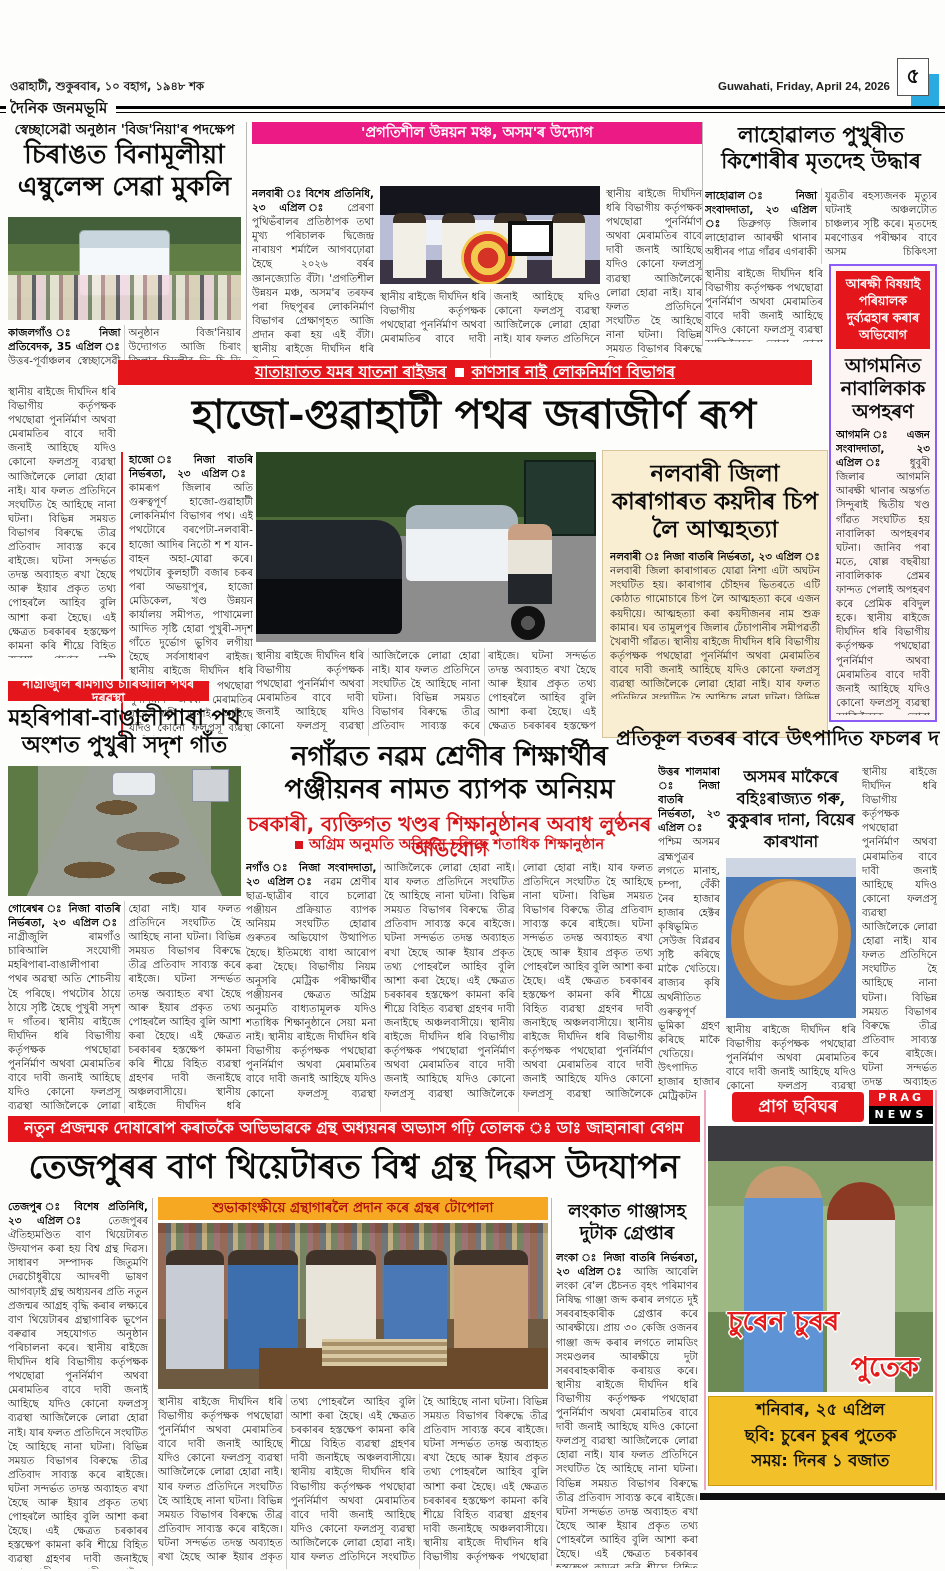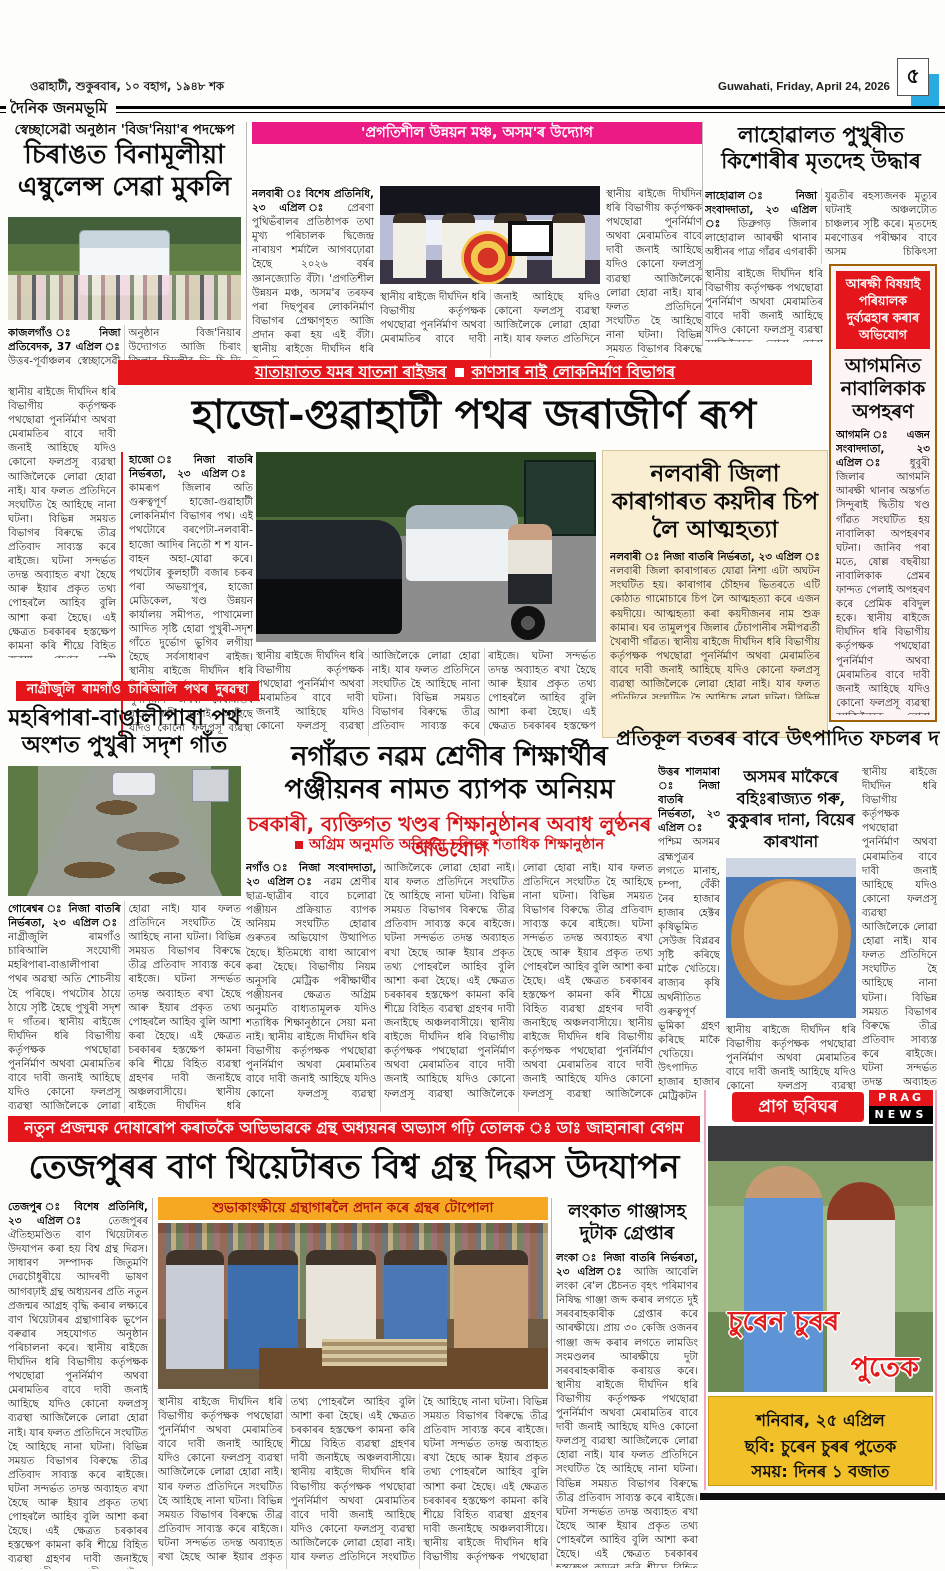--- a/index.html
+++ b/index.html
@@ -66,72 +66,72 @@
     background:repeating-linear-gradient(0deg,#d9c9a3 0 4px,#a8906a 4px 8px);}
   #ph-mv{background:linear-gradient(180deg,#3c3c40 0 13%,#87a06a 13% 30%,#9cb781 30% 70%,#6d8a55 70% 100%);}
   #ph-mv .man{left:16%;top:15%;width:35%;height:85%;border-radius:42px 42px 0 0;
     background:linear-gradient(180deg,#c79b72 0 14%,#5e93d6 14% 100%);}
   #ph-mv .wom{left:53%;top:21%;width:30%;height:79%;border-radius:38px 38px 0 0;
     background:linear-gradient(180deg,#8c3a24 0 18%,#e9e7e2 18% 100%);}
   .mv-title{position:absolute;font-weight:bold;font-size:27px;color:#e51b1b;line-height:1.1;
     text-shadow:-1.5px 0 #fff,1.5px 0 #fff,0 -1.5px #fff,0 1.5px #fff,1px 1px #fff,-1px -1px #fff;}
   
   .jailbox{background:#faeed2;border:1px solid #d8c49a;box-sizing:border-box;padding:8px 7px;}
-  .kidnapbox{background:#fdf4f4;border:2px solid #a16207;box-sizing:border-box;padding:5px;
+  .kidnapbox{background:#fdf4f4;border:2px solid #8b5cf6;box-sizing:border-box;padding:5px;
     display:flex;flex-direction:column;}
   .accuse{background:#e4151b;color:#fff;font-weight:bold;text-align:center;
     font-size:12.5px;line-height:1.35;padding:5px 3px;}
   .caption-orange{background:#f7a823;color:#b01010;font-weight:bold;text-align:center;
     display:flex;align-items:center;justify-content:center;font-size:13.5px;}
   .adbox{border-left:2px solid #eba8c0;border-right:2px solid #eba8c0;box-sizing:border-box;background:#fff;}
   .ad-banner{position:absolute;left:26px;top:2px;width:132px;height:30px;background:#e4151b;border-radius:4px;
     color:#fff;font-weight:bold;font-size:17px;display:flex;align-items:center;justify-content:center;}
   .ad-logo{position:absolute;right:2px;top:0;width:64px;height:34px;background:#000;text-align:center;}
   .ad-logo .l1{display:block;background:#e4151b;color:#fff;font-weight:bold;font-size:11px;letter-spacing:3px;line-height:16px;}
   .ad-logo .l2{display:block;color:#fff;font-weight:bold;font-size:11px;letter-spacing:4px;line-height:17px;}
   .yellowbox{background:#f2c028;border:1px solid #c79a10;box-sizing:border-box;color:#111;
     font-weight:bold;text-align:center;font-size:16.5px;line-height:1.55;
-    display:flex;flex-direction:column;justify-content:flex-end;}
+    display:flex;flex-direction:column;justify-content:flex-start;}
   .pagenum-wrap{position:absolute;left:897px;top:58px;width:42px;height:48px;}
   .pagenum-cyan{position:absolute;right:0;bottom:0;width:28px;height:32px;background:#29abe2;}
   .pagenum-box{position:absolute;left:0;top:0;width:30px;height:36px;background:#fff;border:1px solid #555;
     display:flex;align-items:center;justify-content:center;font-size:21px;font-weight:bold;}
   .rule-double{position:absolute;left:0;top:106px;width:945px;height:3px;
     border-top:3px solid #000;border-bottom:1px solid #000;}
   .masthead-name{position:absolute;left:6px;top:96px;background:#fdfdfb;z-index:2;
     font-weight:bold;font-size:15px;padding:0 9px 2px 4px;}
   .smalldate{font-size:11.5px;font-weight:bold;color:#222;}
 </style>
 </head>
 <body>
 
 <div id="page">
 
-  <div class="abs smalldate" style="left:10px;top:78px;width:330px;margin-left:20px;">ওৱাহাটী,  শুকুৰবাৰ,  ১০ বহাগ, ১৯৪৮ শক</div>
+  <div class="abs smalldate" style="left:10px;top:78px;width:330px;">ওৱাহাটী,  শুকুৰবাৰ,  ১০ বহাগ, ১৯৪৮ শক</div>
   <div class="abs smalldate" style="left:692px;top:80px;width:198px;text-align:right;font-family:'Liberation Sans',sans-serif;">Guwahati, Friday, April 24, 2026</div>
   <div class="pagenum-wrap">
     <div class="pagenum-cyan"></div>
     <div class="pagenum-box">৫</div>
   </div>
   <div class="rule-double"></div>
   <div class="masthead-name">দৈনিক জনমভূমি</div>
 
   <div class="vsep" style="left:246px;top:122px;height:232px;"></div>
   <div class="vsep" style="left:702px;top:122px;height:224px;"></div>
   <div class="vsep" style="left:152px;top:1198px;height:368px;"></div>
   <div class="vsep" style="left:551px;top:1198px;height:368px;"></div>
 
   <div class="abs" style="left:8px;top:119px;width:233px;font-size:13.5px;font-weight:bold;text-align:center;">স্বেচ্ছাসেৱী অনুষ্ঠান 'বিজ'নিয়া'ৰ পদক্ষেপ</div>
   <div class="abs hl" style="left:8px;top:139px;width:233px;font-size:26px;">চিৰাঙত বিনামূলীয়া এম্বুলেন্স সেৱা মুকলি</div>
   <div class="ph" id="ph-amb" style="left:8px;top:217px;width:233px;height:103px;">
     <i class="van"></i>
     <i class="crowd"></i>
   </div>
   <p class="abs body-text cols2" style="left:8px;top:325px;width:233px;height:54px;margin:0;">
-    <b class="dl">কাজলগাঁও ঃ নিজা প্ৰতিবেদক, 37 এপ্ৰিল ঃ</b>
+    <b class="dl">কাজলগাঁও ঃ নিজা প্ৰতিবেদক, 35 এপ্ৰিল ঃ</b>
     <span>উত্তৰ-পূৰ্বাঞ্চলৰ স্বেচ্ছাসেৱী অনুষ্ঠান বিজ'নিয়াৰ উদ্যোগত আজি চিৰাং জিলাৰ চিদলীৰ ভি চি ডি চি কাৰ্যালয়ৰ প্ৰাংগণত বিনামূলীয়া এম্বুলেন্স সেৱা মুকলি কৰা হয়। ৰোগৰ বাবে পাঁচজনীয়া চিকিৎসকৰ দলে চিকিৎসা প্ৰদান কৰিব বুলি উদ্যোক্তাসকলে জনাইছে। স্থানীয় ৰাইজে দীৰ্ঘদিন ধৰি বিভাগীয় কৰ্তৃপক্ষক পথছোৱা পুনৰ্নিৰ্মাণ অথবা মেৰামতিৰ বাবে দাবী জনাই আহিছে যদিও কোনো ফলপ্ৰসূ ব্যৱস্থা আজিলৈকে লোৱা হোৱা নাই। যাৰ ফলত প্ৰতিদিনে সংঘটিত হৈ আহিছে নানা ঘটনা। বিভিন্ন সময়ত বিভাগৰ বিৰুদ্ধে তীব্ৰ প্ৰতিবাদ সাব্যস্ত কৰে ৰাইজে। ঘটনা সন্দৰ্ভত তদন্ত অব্যাহত ৰখা হৈছে আৰু ইয়াৰ প্ৰকৃত তথ্য পোহৰলৈ আহিব বুলি আশা কৰা হৈছে। এই ক্ষেত্ৰত চৰকাৰৰ হস্তক্ষেপ কামনা কৰি শীঘ্ৰে বিহিত ব্যৱস্থা গ্ৰহণৰ দাবী জনাইছে অঞ্চলবাসীয়ে।</span>
   </p>
   <p class="abs body-text" style="left:8px;top:384px;width:108px;height:274px;margin:0;">স্থানীয় ৰাইজে দীৰ্ঘদিন ধৰি বিভাগীয় কৰ্তৃপক্ষক পথছোৱা পুনৰ্নিৰ্মাণ অথবা মেৰামতিৰ বাবে দাবী জনাই আহিছে যদিও কোনো ফলপ্ৰসূ ব্যৱস্থা আজিলৈকে লোৱা হোৱা নাই। যাৰ ফলত প্ৰতিদিনে সংঘটিত হৈ আহিছে নানা ঘটনা। বিভিন্ন সময়ত বিভাগৰ বিৰুদ্ধে তীব্ৰ প্ৰতিবাদ সাব্যস্ত কৰে ৰাইজে। ঘটনা সন্দৰ্ভত তদন্ত অব্যাহত ৰখা হৈছে আৰু ইয়াৰ প্ৰকৃত তথ্য পোহৰলৈ আহিব বুলি আশা কৰা হৈছে। এই ক্ষেত্ৰত চৰকাৰৰ হস্তক্ষেপ কামনা কৰি শীঘ্ৰে বিহিত ব্যৱস্থা গ্ৰহণৰ দাবী জনাইছে অঞ্চলবাসীয়ে। স্থানীয় ৰাইজে দীৰ্ঘদিন ধৰি বিভাগীয় কৰ্তৃপক্ষক পথছোৱা পুনৰ্নিৰ্মাণ অথবা মেৰামতিৰ বাবে দাবী জনাই আহিছে যদিও কোনো ফলপ্ৰসূ ব্যৱস্থা আজিলৈকে লোৱা হোৱা নাই। যাৰ ফলত প্ৰতিদিনে সংঘটিত হৈ আহিছে নানা ঘটনা। বিভিন্ন সময়ত বিভাগৰ বিৰুদ্ধে তীব্ৰ প্ৰতিবাদ সাব্যস্ত কৰে ৰাইজে। ঘটনা সন্দৰ্ভত তদন্ত অব্যাহত ৰখা হৈছে আৰু ইয়াৰ প্ৰকৃত তথ্য পোহৰলৈ আহিব বুলি আশা কৰা হৈছে। এই ক্ষেত্ৰত চৰকাৰৰ হস্তক্ষেপ কামনা কৰি শীঘ্ৰে বিহিত ব্যৱস্থা গ্ৰহণৰ দাবী জনাইছে অঞ্চলবাসীয়ে। স্থানীয় ৰাইজে দীৰ্ঘদিন ধৰি বিভাগীয় কৰ্তৃপক্ষক পথছোৱা পুনৰ্নিৰ্মাণ অথবা মেৰামতিৰ বাবে দাবী জনাই আহিছে যদিও কোনো ফলপ্ৰসূ ব্যৱস্থা আজিলৈকে লোৱা হোৱা নাই। যাৰ ফলত প্ৰতিদিনে সংঘটিত হৈ আহিছে নানা ঘটনা। বিভিন্ন সময়ত বিভাগৰ বিৰুদ্ধে তীব্ৰ প্ৰতিবাদ সাব্যস্ত কৰে ৰাইজে। ঘটনা সন্দৰ্ভত তদন্ত অব্যাহত ৰখা হৈছে আৰু ইয়াৰ প্ৰকৃত তথ্য পোহৰলৈ আহিব বুলি আশা কৰা হৈছে। এই ক্ষেত্ৰত চৰকাৰৰ হস্তক্ষেপ কামনা কৰি শীঘ্ৰে বিহিত ব্যৱস্থা গ্ৰহণৰ দাবী জনাইছে অঞ্চলবাসীয়ে। স্থানীয় ৰাইজে দীৰ্ঘদিন ধৰি বিভাগীয় কৰ্তৃপক্ষক পথছোৱা পুনৰ্নিৰ্মাণ অথবা মেৰামতিৰ বাবে দাবী জনাই আহিছে যদিও কোনো ফলপ্ৰসূ ব্যৱস্থা আজিলৈকে লোৱা হোৱা নাই। যাৰ ফলত প্ৰতিদিনে সংঘটিত হৈ আহিছে নানা ঘটনা। বিভিন্ন সময়ত বিভাগৰ বিৰুদ্ধে তীব্ৰ প্ৰতিবাদ সাব্যস্ত কৰে ৰাইজে। ঘটনা সন্দৰ্ভত তদন্ত অব্যাহত ৰখা হৈছে আৰু ইয়াৰ প্ৰকৃত তথ্য পোহৰলৈ আহিব বুলি আশা কৰা হৈছে। এই ক্ষেত্ৰত চৰকাৰৰ হস্তক্ষেপ কামনা কৰি শীঘ্ৰে বিহিত ব্যৱস্থা গ্ৰহণৰ দাবী জনাইছে অঞ্চলবাসীয়ে।</p>
 
   <div class="abs banner" style="left:252px;top:122px;width:450px;height:22px;background:#ec1a84;font-size:14.5px;">'প্ৰগতিশীল উন্নয়ন মঞ্চ, অসম'ৰ উদ্যোগ</div>
   <p class="abs body-text" style="left:252px;top:186px;width:122px;height:172px;margin:0;">
     <b class="dl">নলবাৰী ঃ বিশেষ প্ৰতিনিধি, ২৩ এপ্ৰিল ঃ</b>
     <span>প্ৰেৰণা পুথিভঁৰালৰ প্ৰতিষ্ঠাপক তথা মুখ্য পৰিচালক দ্বিজেন্দ্ৰ নাৰায়ণ শৰ্মালৈ আগবঢ়োৱা হৈছে ২০২৬ বৰ্ষৰ জ্ঞানজ্যোতি বঁটা। 'প্ৰগতিশীল উন্নয়ন মঞ্চ, অসম'ৰ তৰফৰ পৰা দিছপুৰৰ লোকনিৰ্মাণ বিভাগৰ প্ৰেক্ষাগৃহত আজি প্ৰদান কৰা হয় এই বঁটা। স্থানীয় ৰাইজে দীৰ্ঘদিন ধৰি বিভাগীয় কৰ্তৃপক্ষক পথছোৱা পুনৰ্নিৰ্মাণ অথবা মেৰামতিৰ বাবে দাবী জনাই আহিছে যদিও কোনো ফলপ্ৰসূ ব্যৱস্থা আজিলৈকে লোৱা হোৱা নাই। যাৰ ফলত প্ৰতিদিনে সংঘটিত হৈ আহিছে নানা ঘটনা। বিভিন্ন সময়ত বিভাগৰ বিৰুদ্ধে তীব্ৰ প্ৰতিবাদ সাব্যস্ত কৰে ৰাইজে। ঘটনা সন্দৰ্ভত তদন্ত অব্যাহত ৰখা হৈছে আৰু ইয়াৰ প্ৰকৃত তথ্য পোহৰলৈ আহিব বুলি আশা কৰা হৈছে। এই ক্ষেত্ৰত চৰকাৰৰ হস্তক্ষেপ কামনা কৰি শীঘ্ৰে বিহিত ব্যৱস্থা গ্ৰহণৰ দাবী জনাইছে অঞ্চলবাসীয়ে।</span>
   </p>
   <div class="ph" id="ph-awd" style="left:380px;top:186px;width:220px;height:98px;">
@@ -181,21 +181,21 @@
   </div>
   <p class="abs body-text cols3" style="left:256px;top:648px;width:340px;height:88px;margin:0;">স্থানীয় ৰাইজে দীৰ্ঘদিন ধৰি বিভাগীয় কৰ্তৃপক্ষক পথছোৱা পুনৰ্নিৰ্মাণ অথবা মেৰামতিৰ বাবে দাবী জনাই আহিছে যদিও কোনো ফলপ্ৰসূ ব্যৱস্থা আজিলৈকে লোৱা হোৱা নাই। যাৰ ফলত প্ৰতিদিনে সংঘটিত হৈ আহিছে নানা ঘটনা। বিভিন্ন সময়ত বিভাগৰ বিৰুদ্ধে তীব্ৰ প্ৰতিবাদ সাব্যস্ত কৰে ৰাইজে। ঘটনা সন্দৰ্ভত তদন্ত অব্যাহত ৰখা হৈছে আৰু ইয়াৰ প্ৰকৃত তথ্য পোহৰলৈ আহিব বুলি আশা কৰা হৈছে। এই ক্ষেত্ৰত চৰকাৰৰ হস্তক্ষেপ কামনা কৰি শীঘ্ৰে বিহিত ব্যৱস্থা গ্ৰহণৰ দাবী জনাইছে অঞ্চলবাসীয়ে। স্থানীয় ৰাইজে দীৰ্ঘদিন ধৰি বিভাগীয় কৰ্তৃপক্ষক পথছোৱা পুনৰ্নিৰ্মাণ অথবা মেৰামতিৰ বাবে দাবী জনাই আহিছে যদিও কোনো ফলপ্ৰসূ ব্যৱস্থা আজিলৈকে লোৱা হোৱা নাই। যাৰ ফলত প্ৰতিদিনে সংঘটিত হৈ আহিছে নানা ঘটনা। বিভিন্ন সময়ত বিভাগৰ বিৰুদ্ধে তীব্ৰ প্ৰতিবাদ সাব্যস্ত কৰে ৰাইজে। ঘটনা সন্দৰ্ভত তদন্ত অব্যাহত ৰখা হৈছে আৰু ইয়াৰ প্ৰকৃত তথ্য পোহৰলৈ আহিব বুলি আশা কৰা হৈছে। এই ক্ষেত্ৰত চৰকাৰৰ হস্তক্ষেপ কামনা কৰি শীঘ্ৰে বিহিত ব্যৱস্থা গ্ৰহণৰ দাবী জনাইছে অঞ্চলবাসীয়ে। স্থানীয় ৰাইজে দীৰ্ঘদিন ধৰি বিভাগীয় কৰ্তৃপক্ষক পথছোৱা পুনৰ্নিৰ্মাণ অথবা মেৰামতিৰ বাবে দাবী জনাই আহিছে যদিও কোনো ফলপ্ৰসূ ব্যৱস্থা আজিলৈকে লোৱা হোৱা নাই। যাৰ ফলত প্ৰতিদিনে সংঘটিত হৈ আহিছে নানা ঘটনা। বিভিন্ন সময়ত বিভাগৰ বিৰুদ্ধে তীব্ৰ প্ৰতিবাদ সাব্যস্ত কৰে ৰাইজে। ঘটনা সন্দৰ্ভত তদন্ত অব্যাহত ৰখা হৈছে আৰু ইয়াৰ প্ৰকৃত তথ্য পোহৰলৈ আহিব বুলি আশা কৰা হৈছে। এই ক্ষেত্ৰত চৰকাৰৰ হস্তক্ষেপ কামনা কৰি শীঘ্ৰে বিহিত ব্যৱস্থা গ্ৰহণৰ দাবী জনাইছে অঞ্চলবাসীয়ে।</p>
   <div class="abs jailbox" style="left:602px;top:450px;width:226px;height:288px;">
     <div class="hl" style="font-size:23px;">নলবাৰী জিলা কাৰাগাৰত কয়দীৰ চিপ লৈ আত্মহত্যা</div>
     <p class="body-text" style="margin:6px 0 0;height:150px;">
       <b class="dl">নলবাৰী ঃ নিজা বাতৰি নিৰ্ভৰতা, ২৩ এপ্ৰিল ঃ</b>
       <span>নলবাৰী জিলা কাৰাগাৰত যোৱা নিশা এটা অঘটন সংঘটিত হয়। কাৰাগাৰ চৌহদৰ ভিতৰতে এটি কোঠাত গামোচাৰে চিপ লৈ আত্মহত্যা কৰে এজন কয়দীয়ে। আত্মহত্যা কৰা কয়দীজনৰ নাম শুক্ৰ কামাৰ। ঘৰ তামুলপুৰ জিলাৰ ঢেঁচাপানীৰ সমীপৱৰ্তী খৈৰাণী গাঁৱত। স্থানীয় ৰাইজে দীৰ্ঘদিন ধৰি বিভাগীয় কৰ্তৃপক্ষক পথছোৱা পুনৰ্নিৰ্মাণ অথবা মেৰামতিৰ বাবে দাবী জনাই আহিছে যদিও কোনো ফলপ্ৰসূ ব্যৱস্থা আজিলৈকে লোৱা হোৱা নাই। যাৰ ফলত প্ৰতিদিনে সংঘটিত হৈ আহিছে নানা ঘটনা। বিভিন্ন সময়ত বিভাগৰ বিৰুদ্ধে তীব্ৰ প্ৰতিবাদ সাব্যস্ত কৰে ৰাইজে। ঘটনা সন্দৰ্ভত তদন্ত অব্যাহত ৰখা হৈছে আৰু ইয়াৰ প্ৰকৃত তথ্য পোহৰলৈ আহিব বুলি আশা কৰা হৈছে। এই ক্ষেত্ৰত চৰকাৰৰ হস্তক্ষেপ কামনা কৰি শীঘ্ৰে বিহিত ব্যৱস্থা গ্ৰহণৰ দাবী জনাইছে অঞ্চলবাসীয়ে। স্থানীয় ৰাইজে দীৰ্ঘদিন ধৰি বিভাগীয় কৰ্তৃপক্ষক পথছোৱা পুনৰ্নিৰ্মাণ অথবা মেৰামতিৰ বাবে দাবী জনাই আহিছে যদিও কোনো ফলপ্ৰসূ ব্যৱস্থা আজিলৈকে লোৱা হোৱা নাই। যাৰ ফলত প্ৰতিদিনে সংঘটিত হৈ আহিছে নানা ঘটনা। বিভিন্ন সময়ত বিভাগৰ বিৰুদ্ধে তীব্ৰ প্ৰতিবাদ সাব্যস্ত কৰে ৰাইজে। ঘটনা সন্দৰ্ভত তদন্ত অব্যাহত ৰখা হৈছে আৰু ইয়াৰ প্ৰকৃত তথ্য পোহৰলৈ আহিব বুলি আশা কৰা হৈছে। এই ক্ষেত্ৰত চৰকাৰৰ হস্তক্ষেপ কামনা কৰি শীঘ্ৰে বিহিত ব্যৱস্থা গ্ৰহণৰ দাবী জনাইছে অঞ্চলবাসীয়ে।</span>
     </p>
   </div>
 
-  <div class="abs banner" style="left:16px;top:681px;width:243px;height:20px;font-size:12.5px;font-family:Liberation Mono, monospace;">নাগ্ৰীজুলি ৰামগাঁও চাৰিআলি পথৰ দুৰৱস্থা</div>
+  <div class="abs banner" style="left:8px;top:681px;width:201px;height:20px;font-size:12.5px;">নাগ্ৰীজুলি ৰামগাঁও চাৰিআলি পথৰ দুৰৱস্থা</div>
   <div class="abs hl" style="left:8px;top:704px;width:233px;font-size:22px;">মহৰিপাৰা-বাঙালীপাৰা পথ অংশত পুখুৰী সদৃশ গাঁত</div>
   <div class="ph" id="ph-pot" style="left:8px;top:766px;width:233px;height:130px;">
     <i class="road"></i>
     <i class="carw"></i>
     <i class="trk"></i>
   </div>
   <p class="abs body-text cols2" style="left:8px;top:901px;width:233px;height:212px;margin:0;">
     <b class="dl">গোৰেশ্বৰ ঃ নিজা বাতৰি নিৰ্ভৰতা, ২৩ এপ্ৰিল ঃ</b>
     <span>নাগ্ৰীজুলি ৰামগাঁও চাৰিআলি সংযোগী মহৰিপাৰা-বাঙালীপাৰা পথৰ অৱস্থা অতি শোচনীয় হৈ পৰিছে। পথটোৰ ঠায়ে ঠায়ে সৃষ্টি হৈছে পুখুৰী সদৃশ দ গাঁতৰ। স্থানীয় ৰাইজে দীৰ্ঘদিন ধৰি বিভাগীয় কৰ্তৃপক্ষক পথছোৱা পুনৰ্নিৰ্মাণ অথবা মেৰামতিৰ বাবে দাবী জনাই আহিছে যদিও কোনো ফলপ্ৰসূ ব্যৱস্থা আজিলৈকে লোৱা হোৱা নাই। যাৰ ফলত প্ৰতিদিনে সংঘটিত হৈ আহিছে নানা ঘটনা। বিভিন্ন সময়ত বিভাগৰ বিৰুদ্ধে তীব্ৰ প্ৰতিবাদ সাব্যস্ত কৰে ৰাইজে। ঘটনা সন্দৰ্ভত তদন্ত অব্যাহত ৰখা হৈছে আৰু ইয়াৰ প্ৰকৃত তথ্য পোহৰলৈ আহিব বুলি আশা কৰা হৈছে। এই ক্ষেত্ৰত চৰকাৰৰ হস্তক্ষেপ কামনা কৰি শীঘ্ৰে বিহিত ব্যৱস্থা গ্ৰহণৰ দাবী জনাইছে অঞ্চলবাসীয়ে। স্থানীয় ৰাইজে দীৰ্ঘদিন ধৰি বিভাগীয় কৰ্তৃপক্ষক পথছোৱা পুনৰ্নিৰ্মাণ অথবা মেৰামতিৰ বাবে দাবী জনাই আহিছে যদিও কোনো ফলপ্ৰসূ ব্যৱস্থা আজিলৈকে লোৱা হোৱা নাই। যাৰ ফলত প্ৰতিদিনে সংঘটিত হৈ আহিছে নানা ঘটনা। বিভিন্ন সময়ত বিভাগৰ বিৰুদ্ধে তীব্ৰ প্ৰতিবাদ সাব্যস্ত কৰে ৰাইজে। ঘটনা সন্দৰ্ভত তদন্ত অব্যাহত ৰখা হৈছে আৰু ইয়াৰ প্ৰকৃত তথ্য পোহৰলৈ আহিব বুলি আশা কৰা হৈছে। এই ক্ষেত্ৰত চৰকাৰৰ হস্তক্ষেপ কামনা কৰি শীঘ্ৰে বিহিত ব্যৱস্থা গ্ৰহণৰ দাবী জনাইছে অঞ্চলবাসীয়ে। স্থানীয় ৰাইজে দীৰ্ঘদিন ধৰি বিভাগীয় কৰ্তৃপক্ষক পথছোৱা পুনৰ্নিৰ্মাণ অথবা মেৰামতিৰ বাবে দাবী জনাই আহিছে যদিও কোনো ফলপ্ৰসূ ব্যৱস্থা আজিলৈকে লোৱা হোৱা নাই। যাৰ ফলত প্ৰতিদিনে সংঘটিত হৈ আহিছে নানা ঘটনা। বিভিন্ন সময়ত বিভাগৰ বিৰুদ্ধে তীব্ৰ প্ৰতিবাদ সাব্যস্ত কৰে ৰাইজে। ঘটনা সন্দৰ্ভত তদন্ত অব্যাহত ৰখা হৈছে আৰু ইয়াৰ প্ৰকৃত তথ্য পোহৰলৈ আহিব বুলি আশা কৰা হৈছে। এই ক্ষেত্ৰত চৰকাৰৰ হস্তক্ষেপ কামনা কৰি শীঘ্ৰে বিহিত ব্যৱস্থা গ্ৰহণৰ দাবী জনাইছে অঞ্চলবাসীয়ে। স্থানীয় ৰাইজে দীৰ্ঘদিন ধৰি বিভাগীয় কৰ্তৃপক্ষক পথছোৱা পুনৰ্নিৰ্মাণ অথবা মেৰামতিৰ বাবে দাবী জনাই আহিছে যদিও কোনো ফলপ্ৰসূ ব্যৱস্থা আজিলৈকে লোৱা হোৱা নাই। যাৰ ফলত প্ৰতিদিনে সংঘটিত হৈ আহিছে নানা ঘটনা। বিভিন্ন সময়ত বিভাগৰ বিৰুদ্ধে তীব্ৰ প্ৰতিবাদ সাব্যস্ত কৰে ৰাইজে। ঘটনা সন্দৰ্ভত তদন্ত অব্যাহত ৰখা হৈছে আৰু ইয়াৰ প্ৰকৃত তথ্য পোহৰলৈ আহিব বুলি আশা কৰা হৈছে। এই ক্ষেত্ৰত চৰকাৰৰ হস্তক্ষেপ কামনা কৰি শীঘ্ৰে বিহিত ব্যৱস্থা গ্ৰহণৰ দাবী জনাইছে অঞ্চলবাসীয়ে। স্থানীয় ৰাইজে দীৰ্ঘদিন ধৰি বিভাগীয় কৰ্তৃপক্ষক পথছোৱা পুনৰ্নিৰ্মাণ অথবা মেৰামতিৰ বাবে দাবী জনাই আহিছে যদিও কোনো ফলপ্ৰসূ ব্যৱস্থা আজিলৈকে লোৱা হোৱা নাই। যাৰ ফলত প্ৰতিদিনে সংঘটিত হৈ আহিছে নানা ঘটনা। বিভিন্ন সময়ত বিভাগৰ বিৰুদ্ধে তীব্ৰ প্ৰতিবাদ সাব্যস্ত কৰে ৰাইজে। ঘটনা সন্দৰ্ভত তদন্ত অব্যাহত ৰখা হৈছে আৰু ইয়াৰ প্ৰকৃত তথ্য পোহৰলৈ আহিব বুলি আশা কৰা হৈছে। এই ক্ষেত্ৰত চৰকাৰৰ হস্তক্ষেপ কামনা কৰি শীঘ্ৰে বিহিত ব্যৱস্থা গ্ৰহণৰ দাবী জনাইছে অঞ্চলবাসীয়ে।</span>
   </p>

